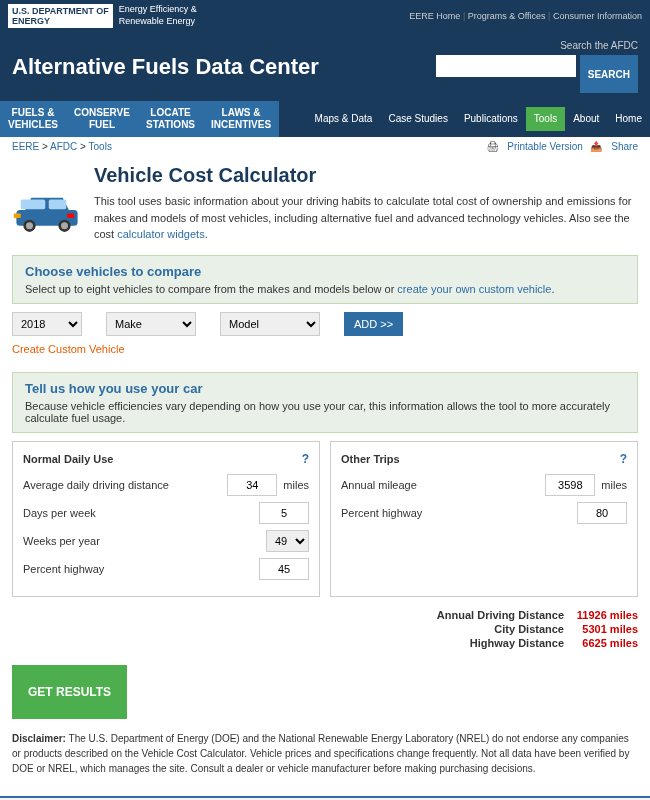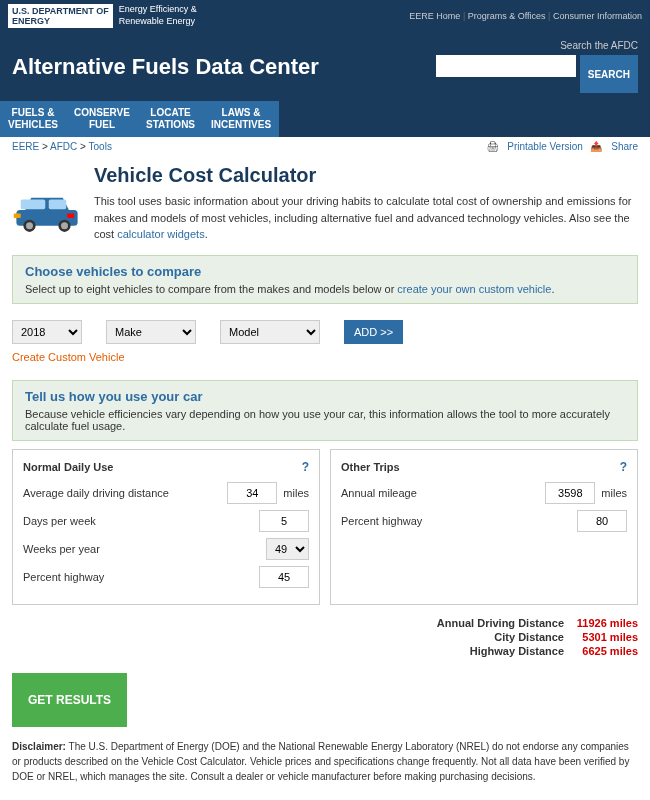--- a/index.html
+++ b/index.html
@@ -42,21 +42,21 @@
 
     
     .hero { display: flex; gap: 12px; align-items: flex-end; margin-bottom: 12px; }
     .hero-content { flex: 1; }
     .hero-title { font-size: 20px; color: #1a3a5c; font-weight: bold; margin-bottom: 6px; }
     .hero-desc { font-size: 11px; color: #333; line-height: 1.5; }
     .hero-desc a { color: #2e6da4; }
     .assumptions-btn { background: #e55c00; color: #fff; border: none; padding: 6px 12px; font-size: 11px; font-weight: bold; cursor: pointer; margin-left: 12px; margin-top: 4px; white-space: nowrap; }
 
     
-    .section-header { background: #e8f0e8; border: 1px solid #c5d9b5; padding: 8px 12px; margin-bottom: 8px; }
+    .section-header { background: #e8f0e8; border: 1px solid #c5d9b5; padding: 8px 12px; }
     .section-header h3 { color: #2e6da4; font-size: 13px; margin-bottom: 4px; }
     .section-header p { font-size: 11px; color: #333; }
     .section-header a { color: #2e6da4; }
 
     
     .vehicle-selector { padding: 8px 0; margin-bottom: 8px; }
     .selector-row { display: flex; gap: 24px; align-items: flex-start; margin-bottom: 6px; }
     .selector-row select { height: 24px; border: 1px solid #ccc; font-size: 11px; padding: 0 4px; }
     .selector-row .year-select { width: 70px; }
     .selector-row .make-select { width: 90px; }
@@ -131,20 +131,28 @@
     </div>
   </div>
 </div>
 
 <div class="nav-main">
   <a class="nav-item">FUELS &amp;<br>VEHICLES</a>
   <a class="nav-item">CONSERVE<br>FUEL</a>
   <a class="nav-item">LOCATE<br>STATIONS</a>
   <a class="nav-item">LAWS &amp;<br>INCENTIVES</a>
   <div class="nav-spacer"></div>
+  <div class="nav-right">
+    <a class="nav-item">Maps &amp; Data</a>
+    <a class="nav-item">Case Studies</a>
+    <a class="nav-item">Publications</a>
+    <a class="nav-item tools-active">Tools</a>
+    <a class="nav-item">About</a>
+    <a class="nav-item">Home</a>
+  </div>
 </div>
 
 <div class="breadcrumb">
   <div class="print-share">
     <span>🖨</span>
     <a>Printable Version</a>
     <span>📤</span>
     <a>Share</a>
   </div>
   <a>EERE</a>

